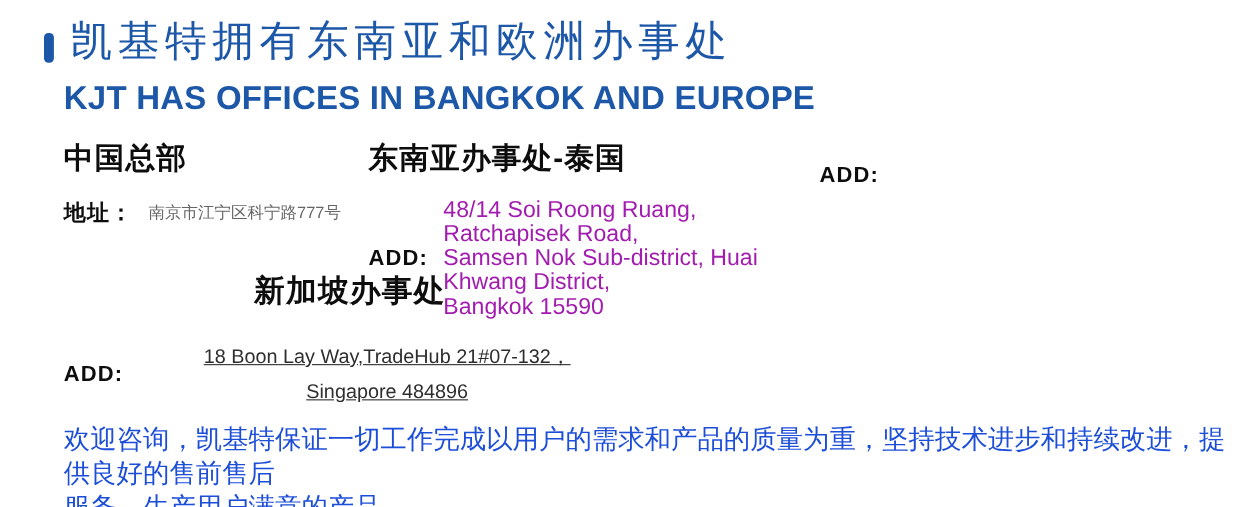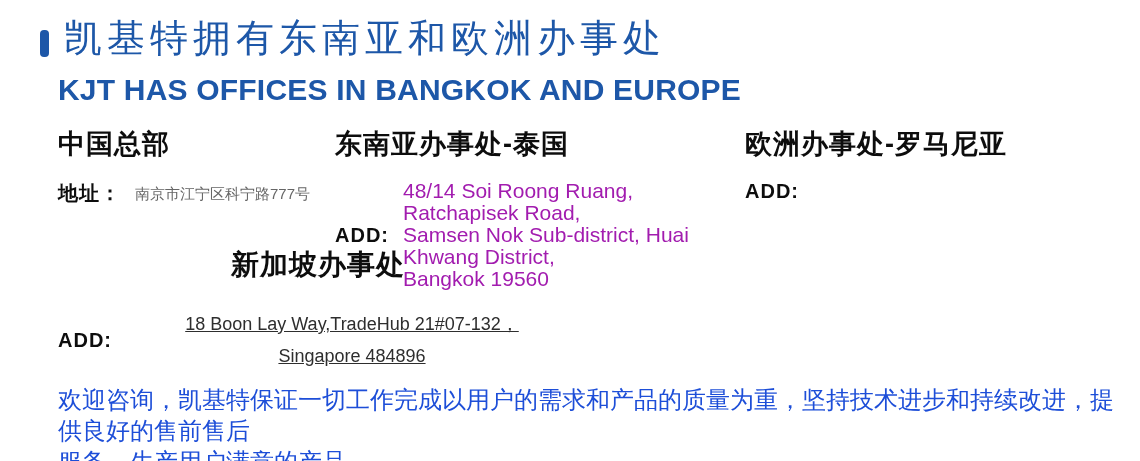--- a/index.html
+++ b/index.html
@@ -146,27 +146,26 @@
       </div>
     </div>
 
     <div class="office col-thailand">
       <div class="office-name">东南亚办事处-泰国</div>
       <div class="address-row">
         <span class="address-label">ADD:</span>
         <div class="address-lines">
           <div class="addr-line">48/14 Soi Roong Ruang, Ratchapisek Road,</div>
           <div class="addr-line">Samsen Nok Sub-district, Huai Khwang District,</div>
-          <div class="addr-line">Bangkok 19560</div>
+          <div class="addr-line">Bangkok 15590</div>
         </div>
       </div>
     </div>
 
     <div class="office col-romania">
-      <div class="office-name">欧洲办事处-罗马尼亚</div>
       <div class="address-row">
         <span class="address-label">ADD:</span>
       </div>
     </div>
 
   </div>
 
   <div class="singapore-section office">
     <div class="office-name">新加坡办事处</div>
     <div class="address-row">

